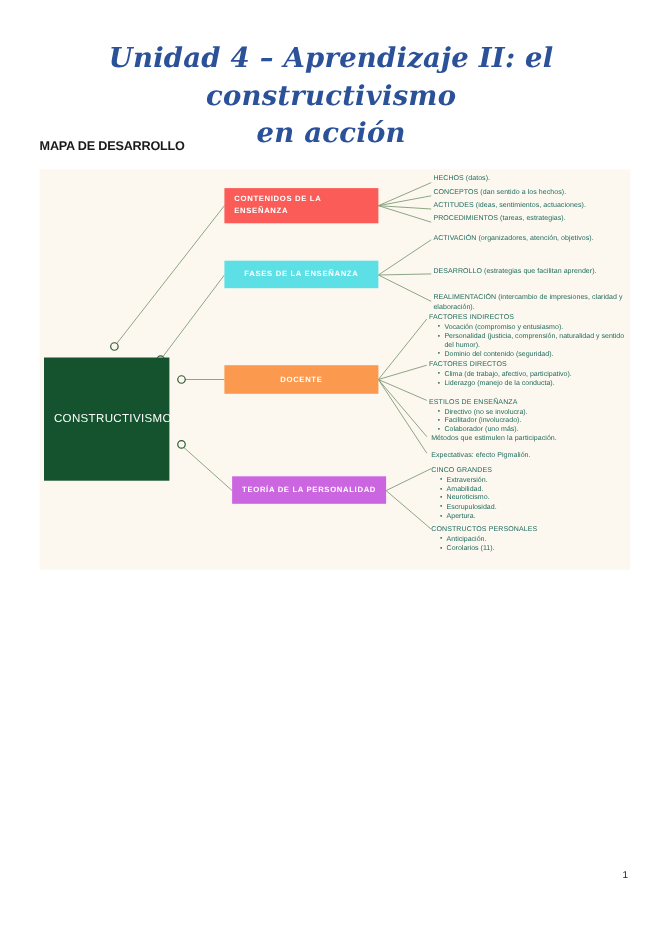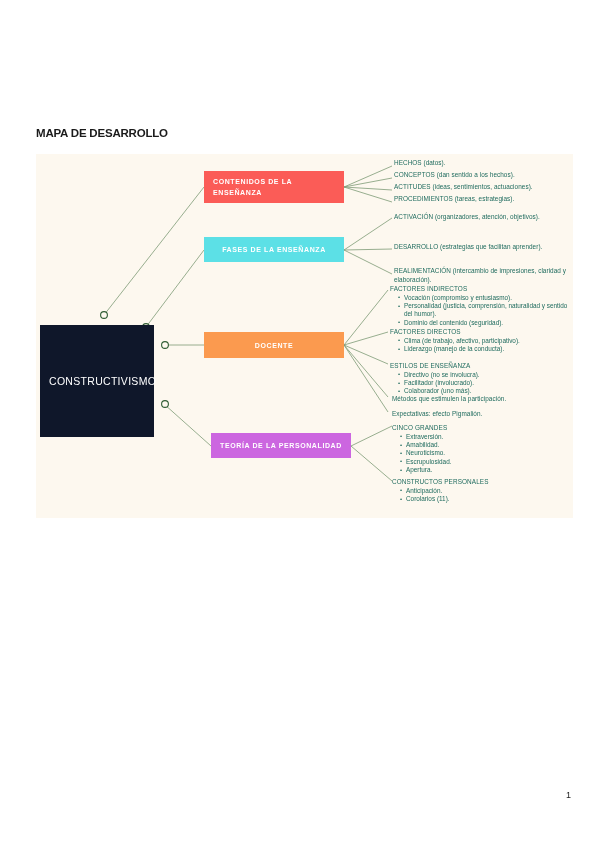--- a/index.html
+++ b/index.html
@@ -63,21 +63,21 @@
     box-sizing: border-box;
     display: flex;
     align-items: center;
     color: #ffffff;
     font-weight: 700;
     letter-spacing: 0.6px;
   }
   .node-root {
     left: 4px; top: 171px;
     width: 114px; height: 112px;
-    background: #0f172a;
+    background: #14532d;
     font-size: 10.5px;
     font-weight: 400;
     letter-spacing: 0.3px;
     padding-left: 9px;
   }
   .node-a {
     left: 168px; top: 17px;
     width: 140px; height: 32px;
     background: #fb5c57;
     font-size: 7px;
@@ -151,20 +151,24 @@
     font-size: 9px;
     color: #222;
     font-family: "Liberation Sans", sans-serif;
   }
 </style>
 </head>
 <body>
 
 <div class="page">
 
+  <div class="title-wrap">
+    <div class="title-line">Unidad 4 – Aprendizaje II: el constructivismo</div>
+    <div class="title-line">en acción</div>
+  </div>
 
   <div class="section-heading">MAPA DE DESARROLLO</div>
 
   <div class="canvas">
 
     <svg class="links" viewBox="0 0 537 364">
       <g stroke="#7d9a76" stroke-width="0.8" fill="none">
 
         <line x1="68" y1="161" x2="168" y2="33"></line>
 

